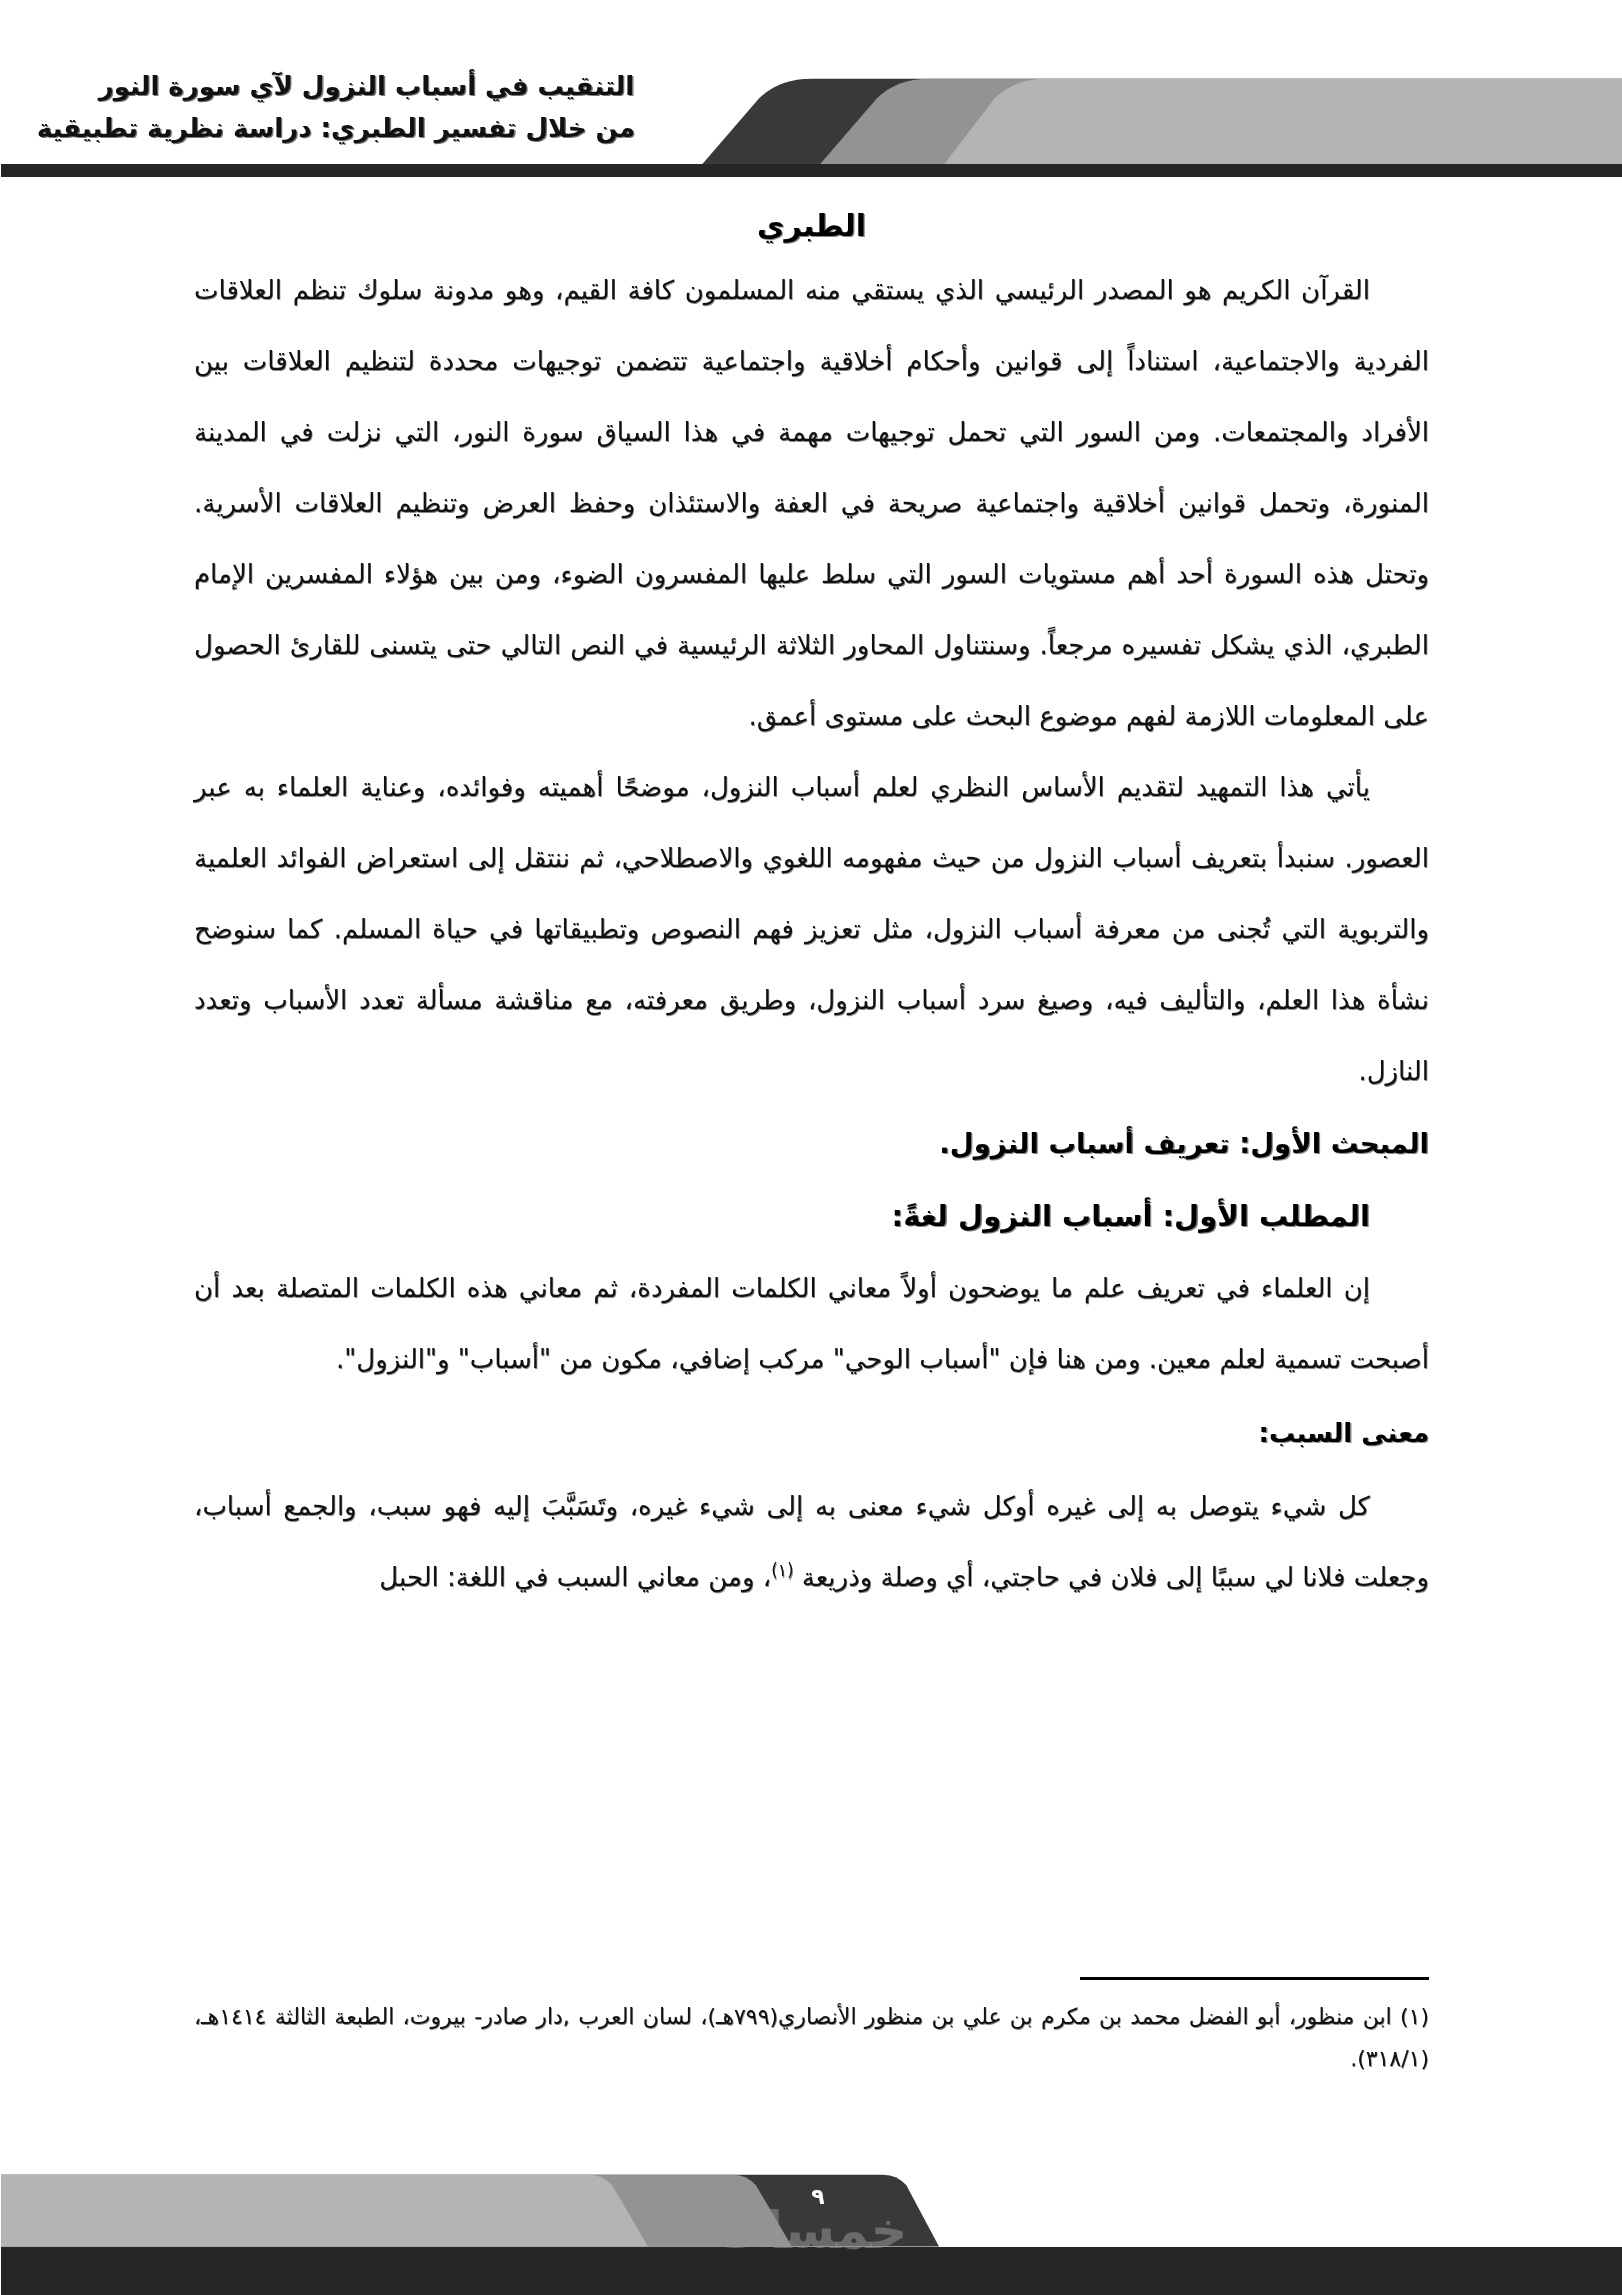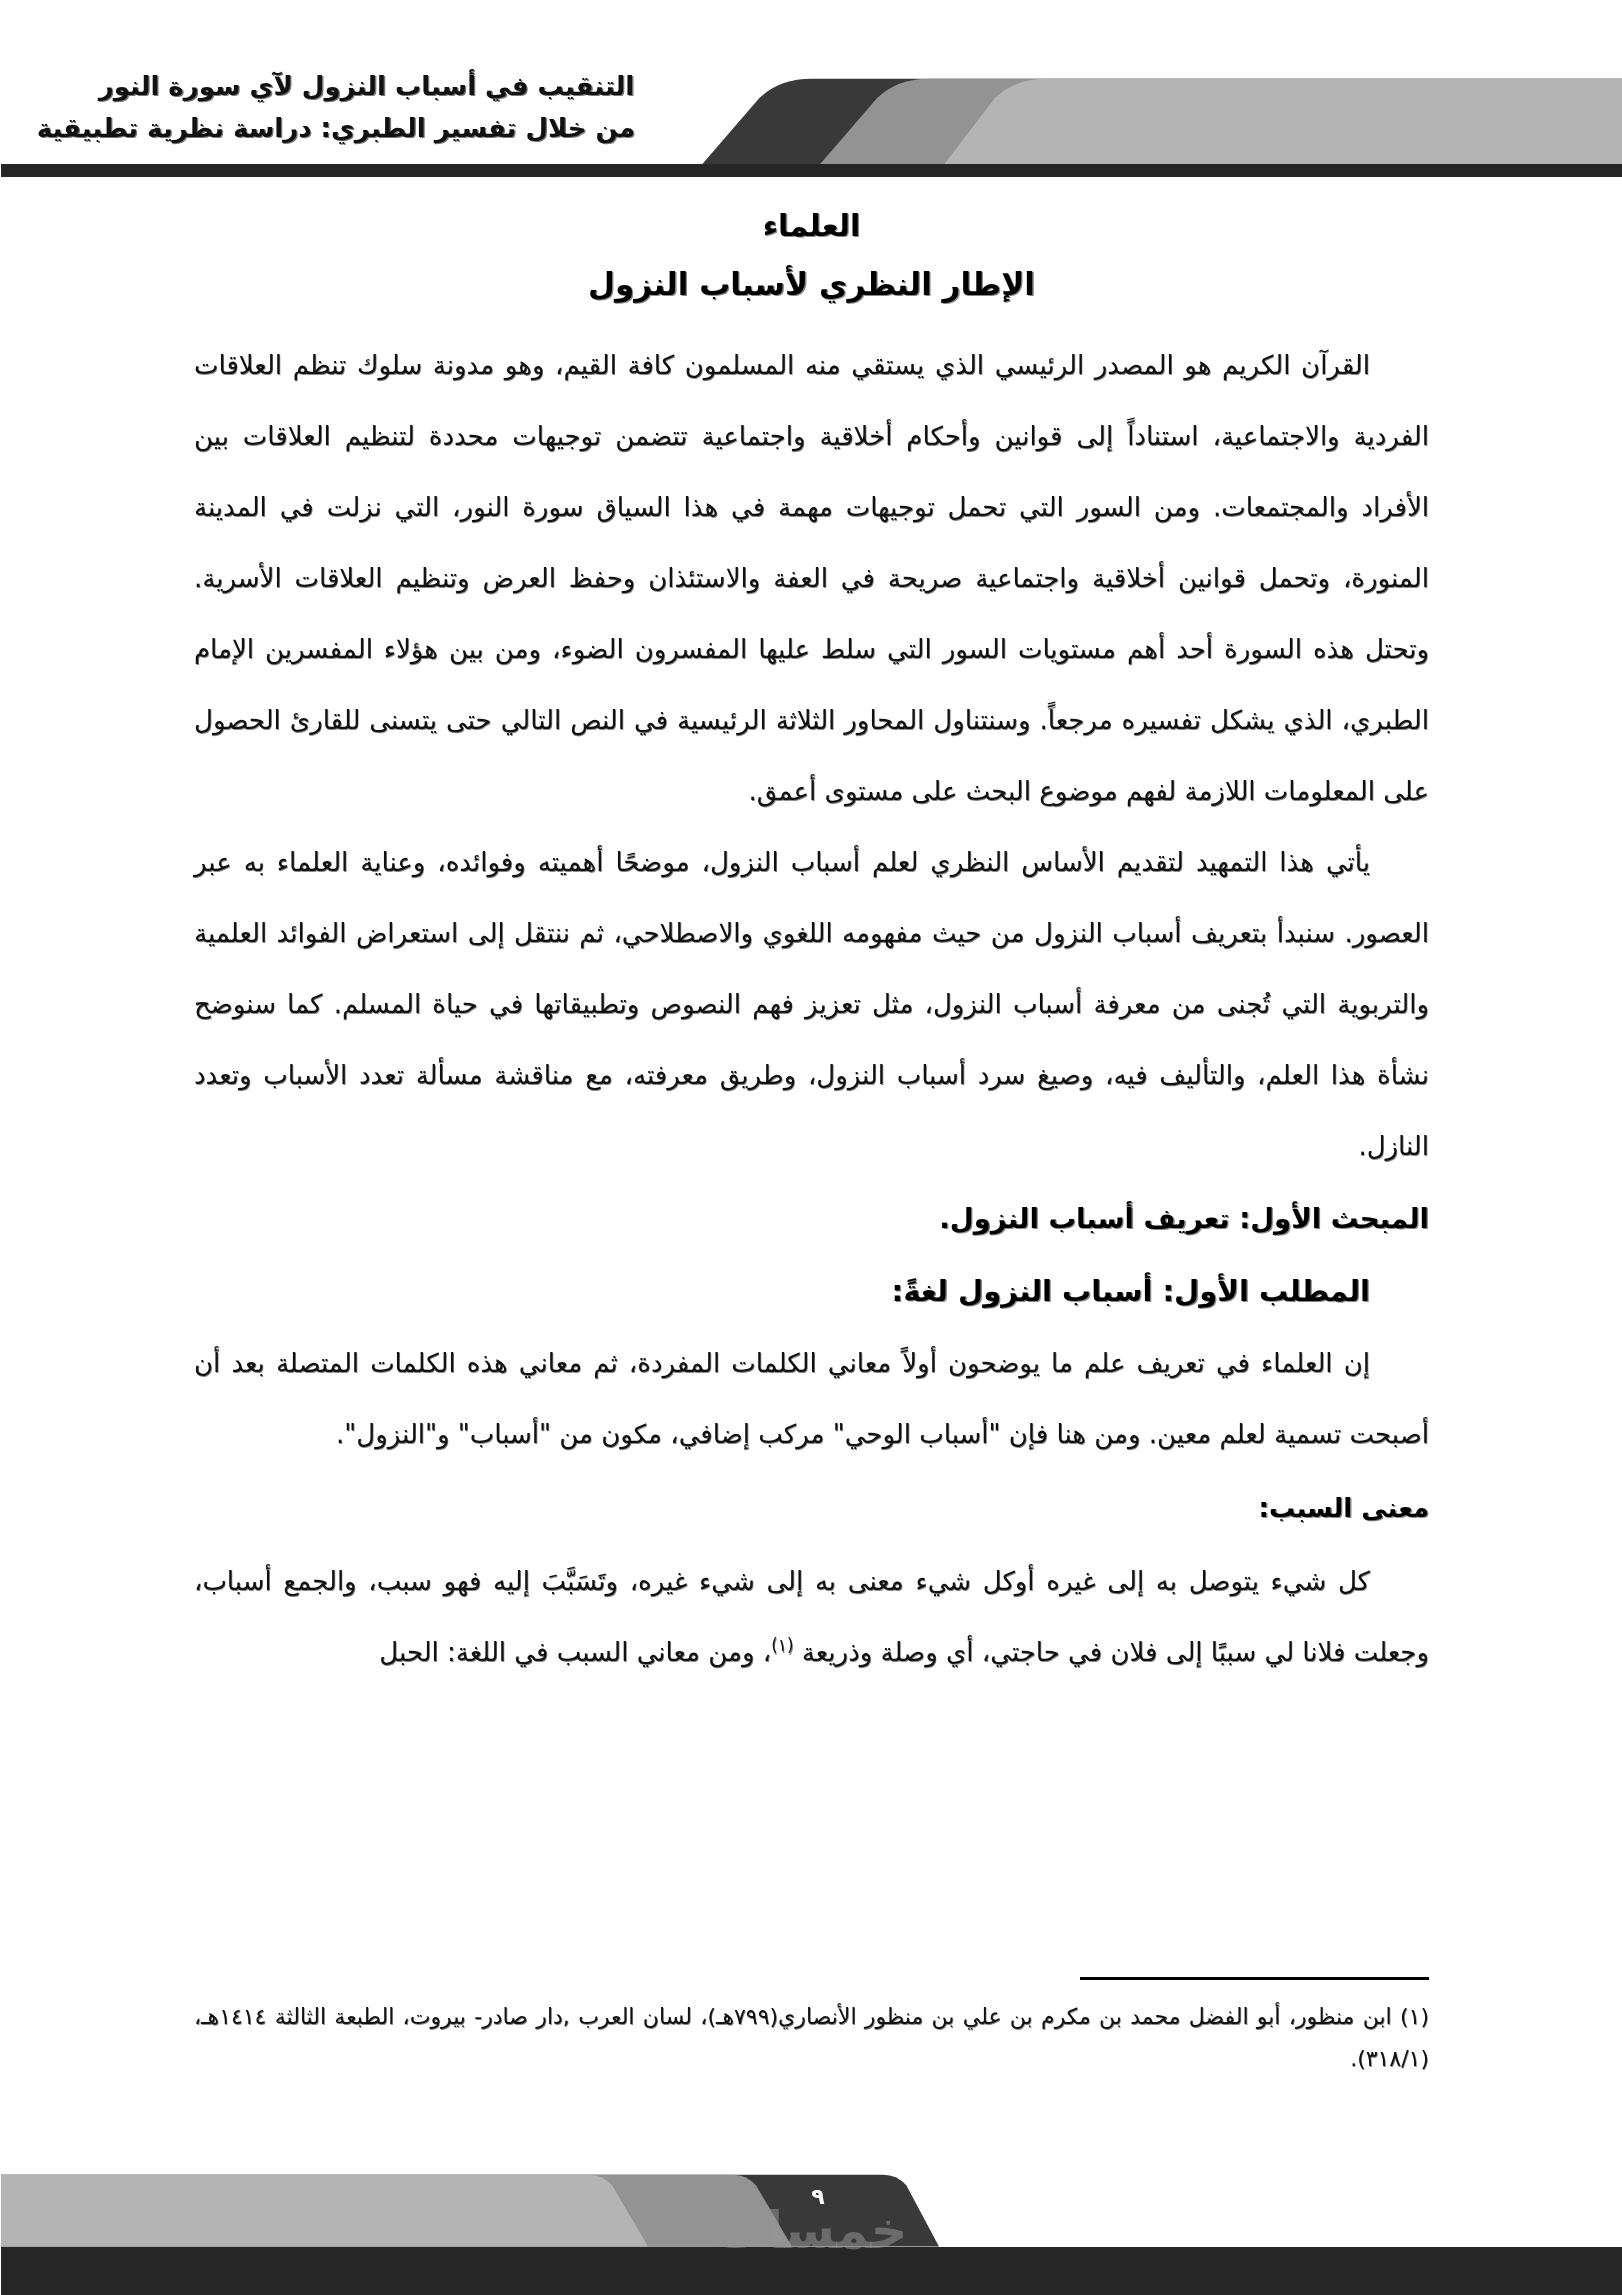--- a/index.html
+++ b/index.html
@@ -186,22 +186,21 @@
     <path d="M1440 254 L1520 150 Q1550 120 1600 120 L2480 120 L2480 254 Z" fill="#b4b4b4"></path>
   </svg>
   <div class="header-bar"></div>
   <div class="header-title">
     <span class="line">التنقيب في أسباب النزول لآي سورة النور</span>
     <span class="line">من خلال تفسير الطبري: دراسة نظرية تطبيقية</span>
   </div>
 </div>
 
 <div class="content">
-  <h1 class="chapter-title">العلماء</h1>
-  <h2 class="chapter-subtitle">الإطار النظري لأسباب النزول</h2>
+  <h1 class="chapter-title">الطبري</h1>
 
   <p class="para">القرآن الكريم هو المصدر الرئيسي الذي يستقي منه المسلمون كافة القيم، وهو مدونة سلوك تنظم العلاقات الفردية والاجتماعية، استناداً إلى قوانين وأحكام أخلاقية واجتماعية تتضمن توجيهات محددة لتنظيم العلاقات بين الأفراد والمجتمعات. ومن السور التي تحمل توجيهات مهمة في هذا السياق سورة النور، التي نزلت في المدينة المنورة، وتحمل قوانين أخلاقية واجتماعية صريحة في العفة والاستئذان وحفظ العرض وتنظيم العلاقات الأسرية. وتحتل هذه السورة أحد أهم مستويات السور التي سلط عليها المفسرون الضوء، ومن بين هؤلاء المفسرين الإمام الطبري، الذي يشكل تفسيره مرجعاً. وسنتناول المحاور الثلاثة الرئيسية في النص التالي حتى يتسنى للقارئ الحصول على المعلومات اللازمة لفهم موضوع البحث على مستوى أعمق.</p>
   <p class="para">يأتي هذا التمهيد لتقديم الأساس النظري لعلم أسباب النزول، موضحًا أهميته وفوائده، وعناية العلماء به عبر العصور. سنبدأ بتعريف أسباب النزول من حيث مفهومه اللغوي والاصطلاحي، ثم ننتقل إلى استعراض الفوائد العلمية والتربوية التي تُجنى من معرفة أسباب النزول، مثل تعزيز فهم النصوص وتطبيقاتها في حياة المسلم. كما سنوضح نشأة هذا العلم، والتأليف فيه، وصيغ سرد أسباب النزول، وطريق معرفته، مع مناقشة مسألة تعدد الأسباب وتعدد النازل.</p>
 
   <h3 class="section-heading">المبحث الأول: تعريف أسباب النزول.</h3>
   <h4 class="subsection-heading">المطلب الأول: أسباب النزول لغةً:</h4>
 
   <p class="para">إن العلماء في تعريف علم ما يوضحون أولاً معاني الكلمات المفردة، ثم معاني هذه الكلمات المتصلة بعد أن أصبحت تسمية لعلم معين. ومن هنا فإن "أسباب الوحي" مركب إضافي، مكون من "أسباب" و"النزول".</p>
 
   <h5 class="minor-heading">معنى السبب:</h5>

